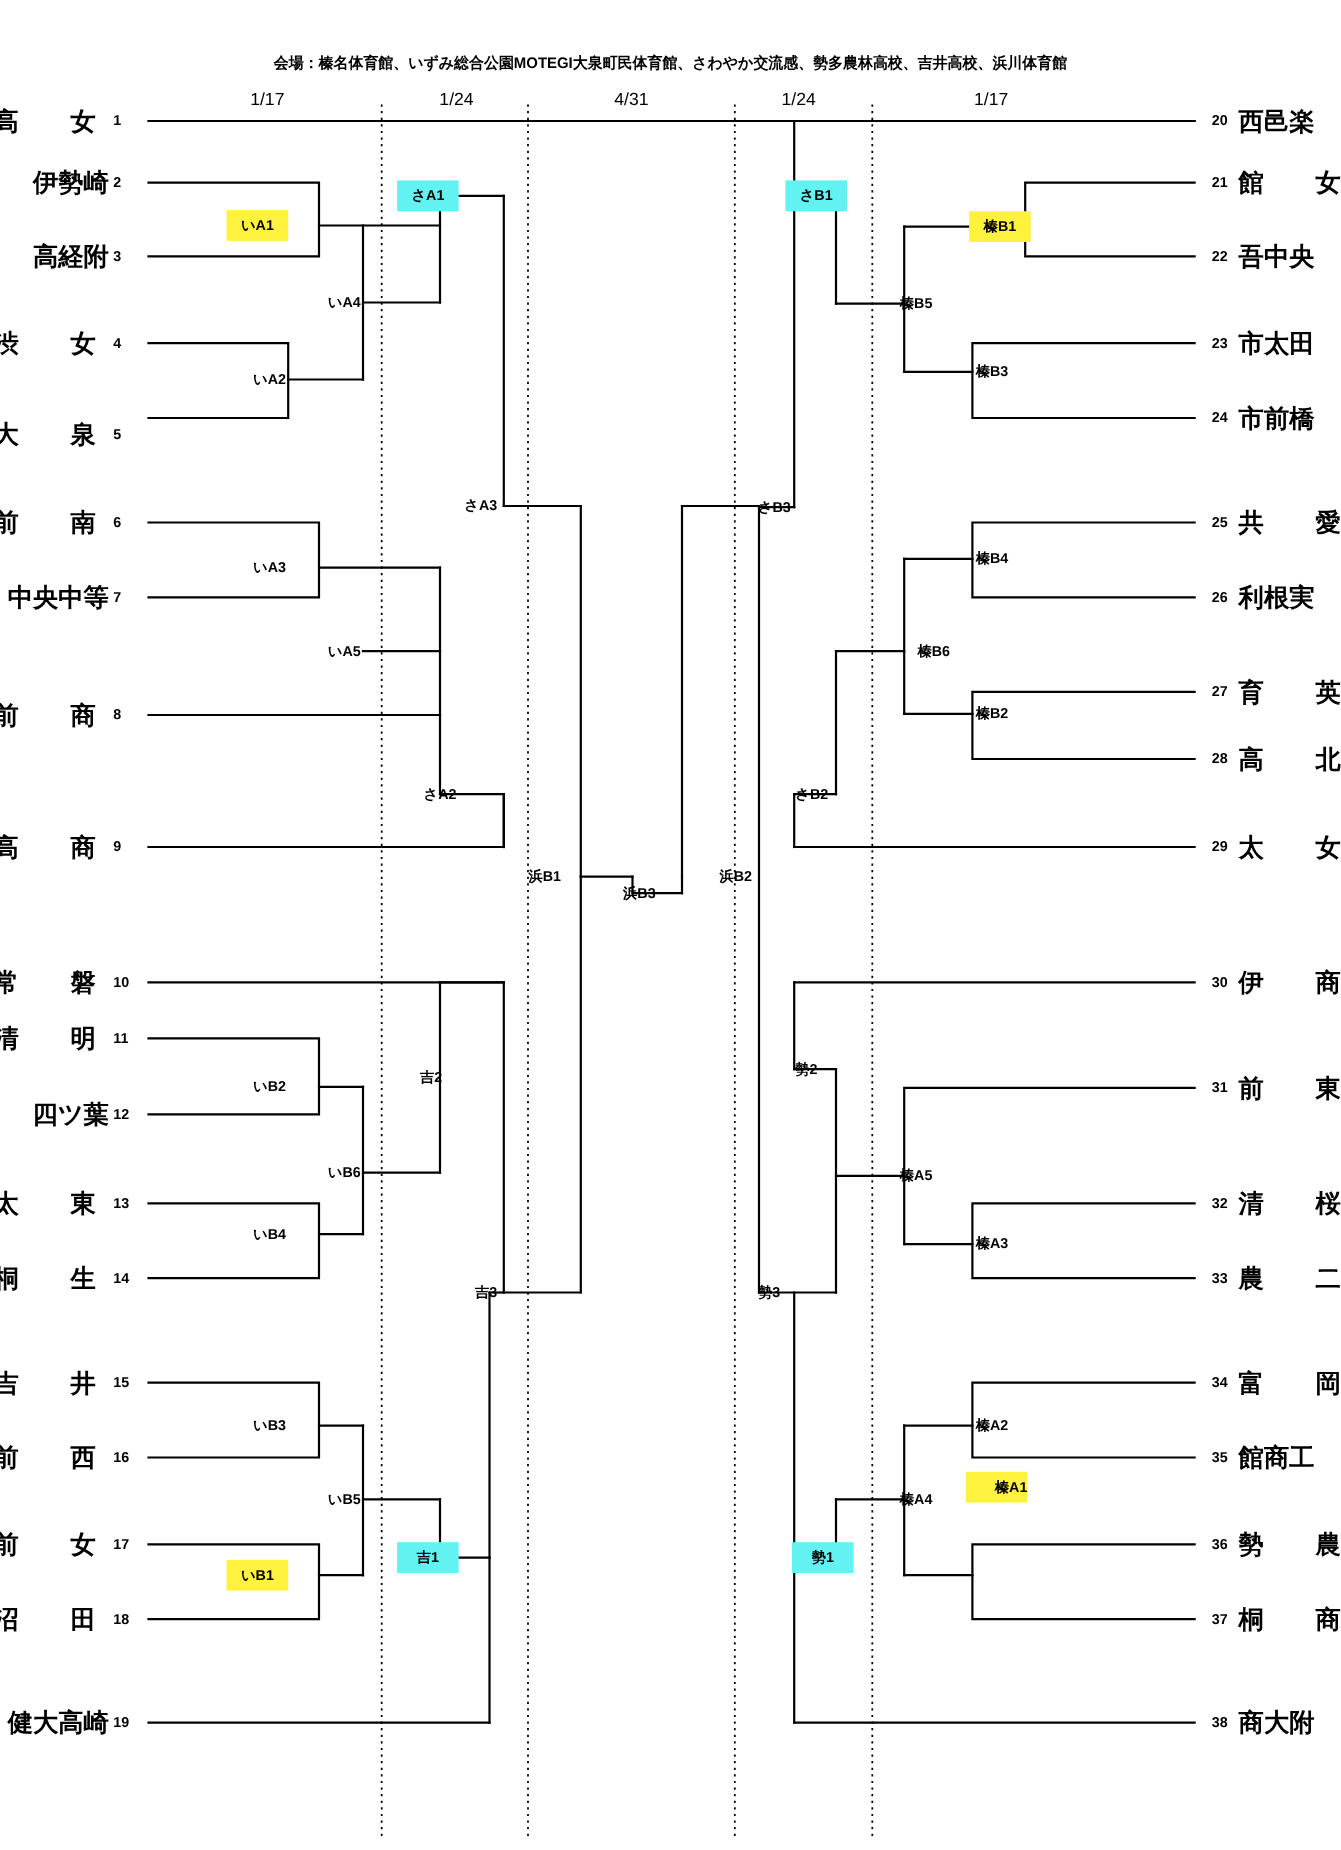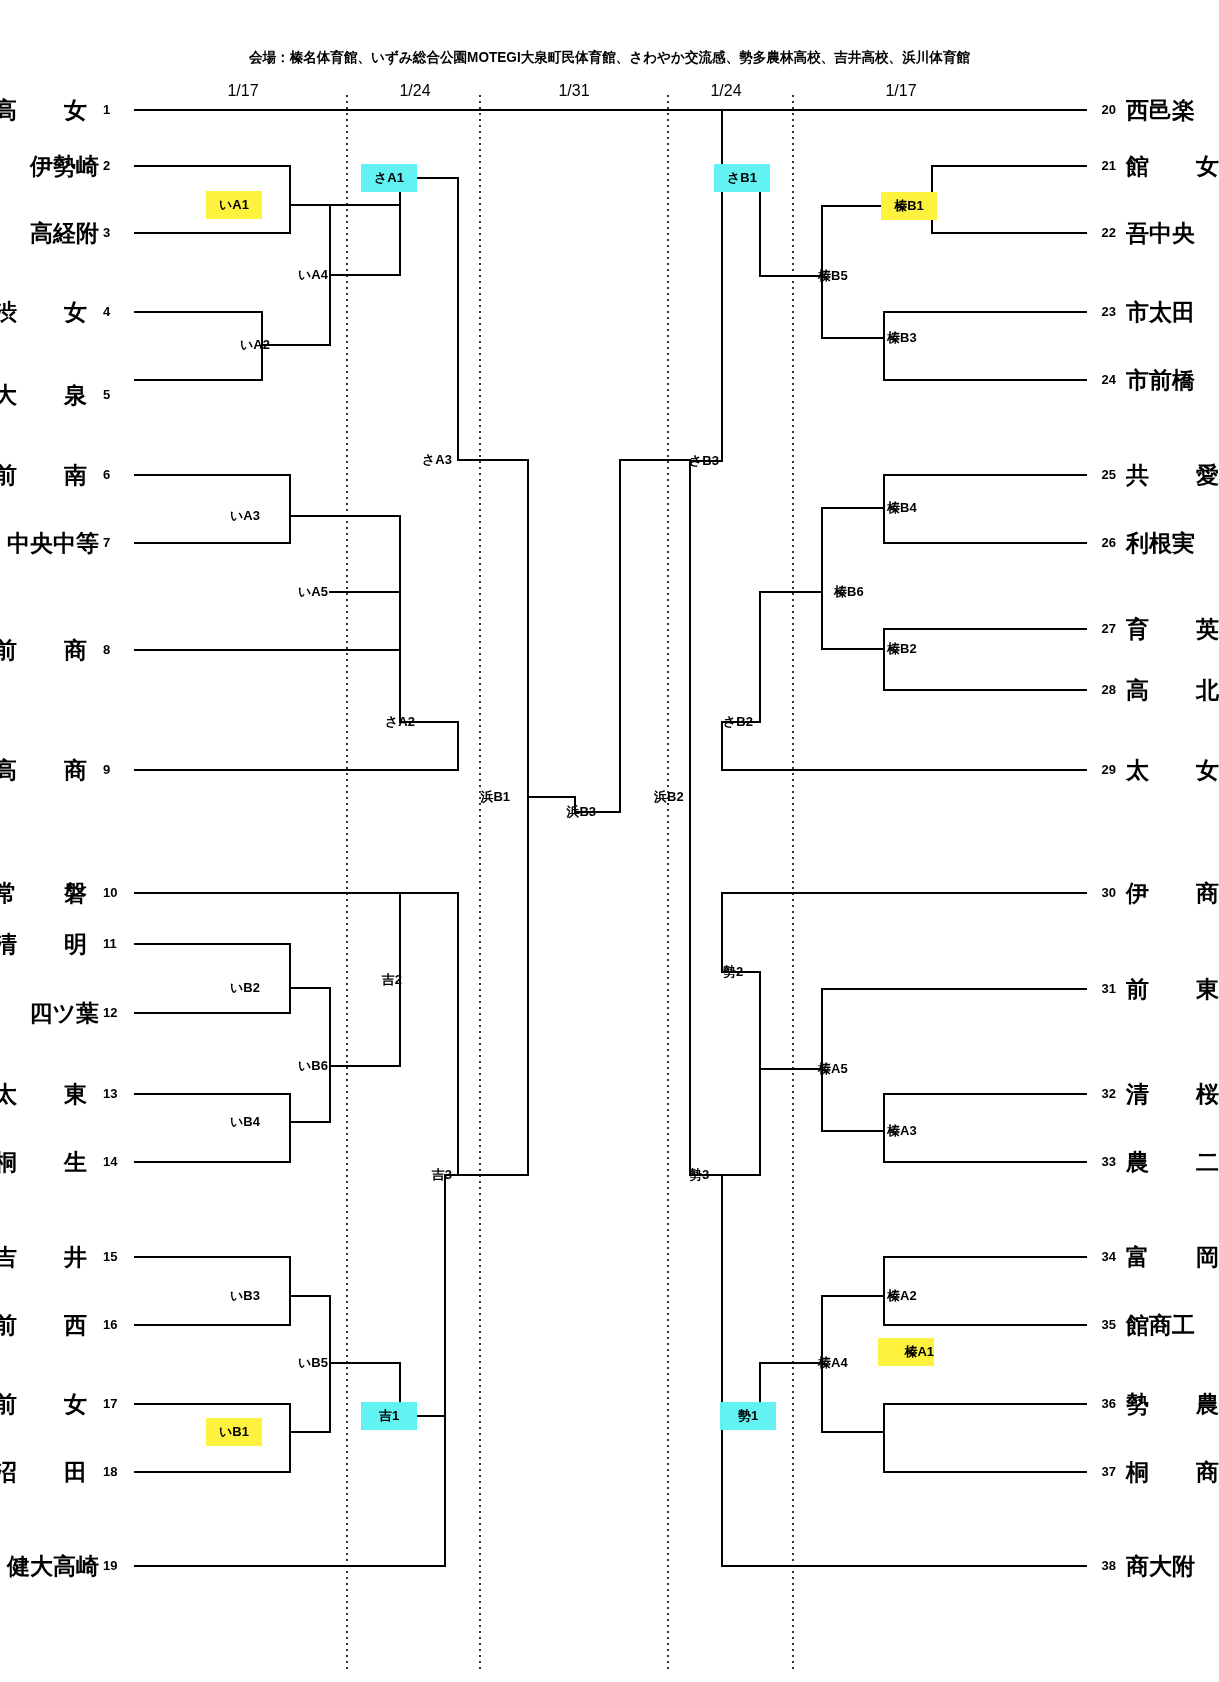--- a/index.html
+++ b/index.html
@@ -118,21 +118,21 @@
 </head>
 <body>
 
 <div id="page">
 
   <div id="subtitle">会場：榛名体育館、いずみ総合公園MOTEGI大泉町民体育館、さわやか交流感、勢多農林高校、吉井高校、浜川体育館</div>
 
   <div id="date-row">
       <div class="date-label" style="left: 243px;">1/17</div>
       <div class="date-label" style="left: 415px;">1/24</div>
-      <div class="date-label" style="left: 574px;">1/31</div>
+      <div class="date-label" style="left: 574px;">4/31</div>
       <div class="date-label" style="left: 726px;">1/24</div>
       <div class="date-label" style="left: 901px;">1/17</div>
     </div>
 
   <svg id="bracket-svg" viewBox="0 0 1219 1682" preserveAspectRatio="none" aria-hidden="true">
       <line x1="347" y1="95" x2="347" y2="1672" stroke="#000000" stroke-width="1.6" stroke-dasharray="2,4"></line>
       <line x1="480" y1="95" x2="480" y2="1672" stroke="#000000" stroke-width="1.6" stroke-dasharray="2,4"></line>
       <line x1="668" y1="95" x2="668" y2="1672" stroke="#000000" stroke-width="1.6" stroke-dasharray="2,4"></line>
       <line x1="793" y1="95" x2="793" y2="1672" stroke="#000000" stroke-width="1.6" stroke-dasharray="2,4"></line>
       <path d="M135,110 H1086" fill="none" stroke="#000000" stroke-width="2" stroke-linecap="square"></path>
@@ -383,21 +383,21 @@
         <span class="tname spaced">桐　商</span>
         <span class="tnum">37</span>
       </div>
       <div class="team right" style="top: 1551px; left: 1086px; width: 133px;">
         <span class="tname wide">商大附</span>
         <span class="tnum">38</span>
       </div>
     </div>
   <div id="match-labels">
       <div class="mlabel box hl-yellow" style="left: 262px; top: 205px;">いA1</div>
-      <div class="mlabel plain" style="left: 272px; top: 345px; text-align: right;">いA2</div>
+      <div class="mlabel plain" style="left: 262px; top: 345px; text-align: right;">いA2</div>
       <div class="mlabel plain" style="left: 330px; top: 275px;">いA4</div>
       <div class="mlabel box hl-cyan" style="left: 417px; top: 178px;">さA1</div>
       <div class="mlabel plain" style="left: 262px; top: 516px;">いA3</div>
       <div class="mlabel plain" style="left: 330px; top: 592px;">いA5</div>
       <div class="mlabel plain" style="left: 417px; top: 722px;">さA2</div>
       <div class="mlabel plain" style="left: 454px; top: 460px;">さA3</div>
       <div class="mlabel plain" style="left: 512px; top: 797px;">浜B1</div>
       <div class="mlabel plain" style="left: 598px; top: 812px;">浜B3</div>
       <div class="mlabel plain-r" style="left: 651px; top: 797px;">浜B2</div>
       <div class="mlabel plain" style="left: 262px; top: 988px;">いB2</div>

